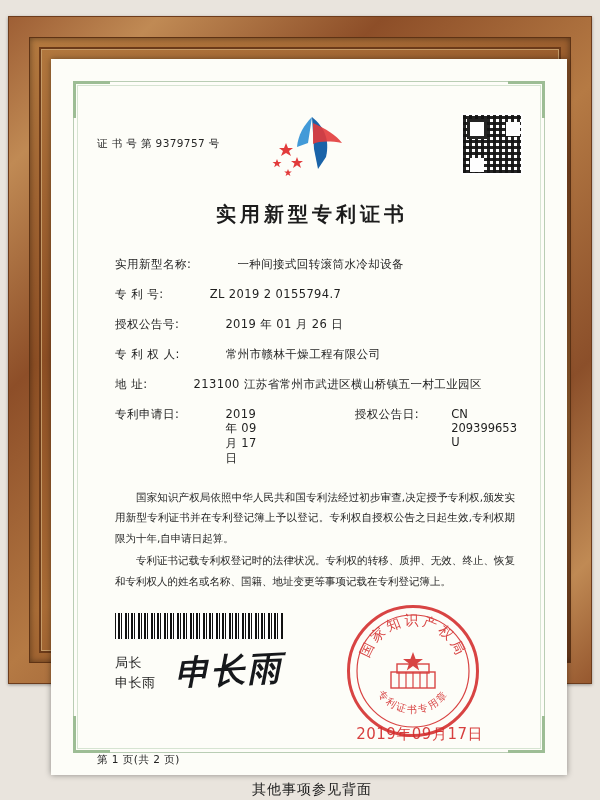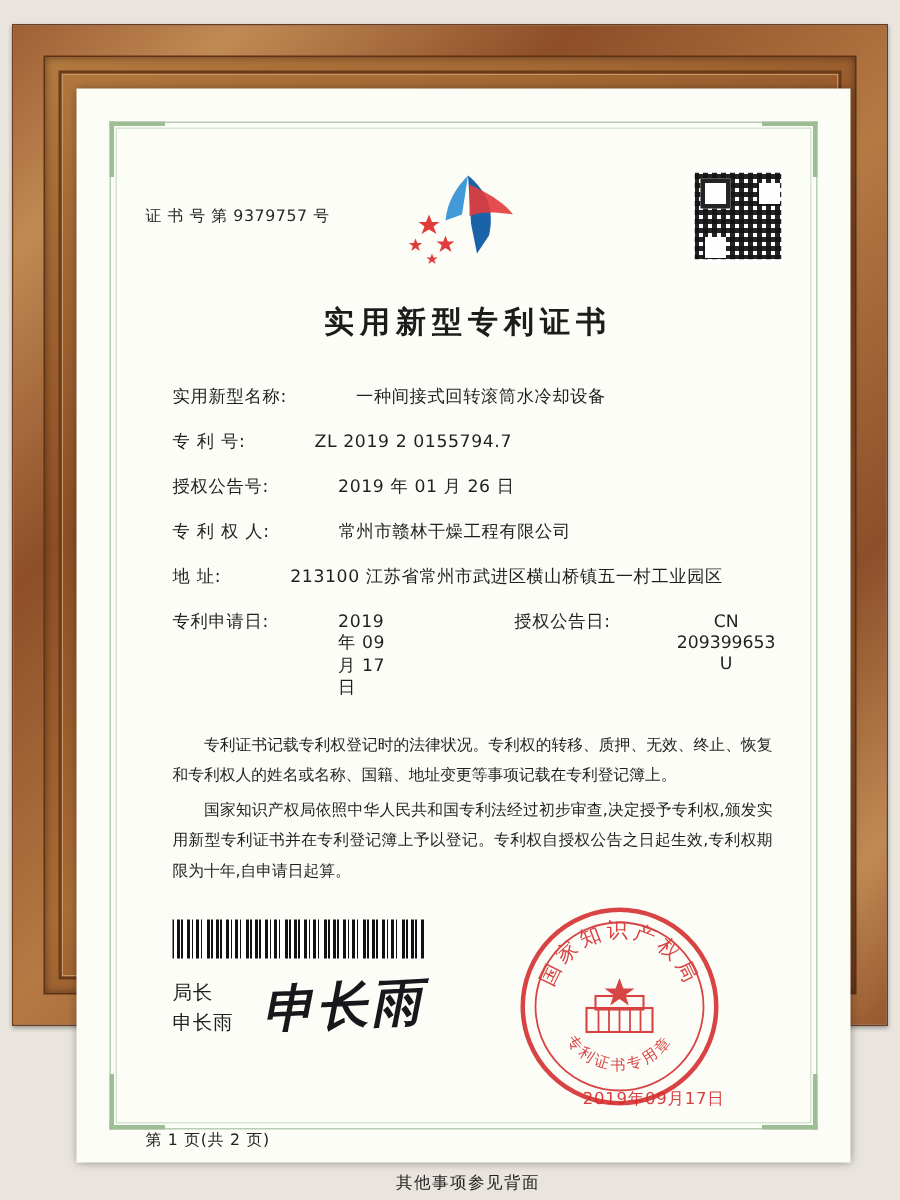--- a/index.html
+++ b/index.html
@@ -169,22 +169,20 @@
   .field-value {
     margin-left: 14px;
     letter-spacing: .4px;
   }
   .field-row.two-col .right-label {
     margin-left: 52px;
     white-space: nowrap;
     letter-spacing: .5px;
   }
   .field-row.two-col .right-value {
-    margin-left: 12px;
-    text-align: center;
   }
 
   
   .paras {
     position: absolute;
     left: 18px;
     right: 12px;
     top: 382px;
     font-size: 10.5px;
     line-height: 1.95;
@@ -244,42 +242,42 @@
     opacity: .88;
   }
   .seal .ring-text {
     position: absolute;
     left: 0; top: 0; width: 100%; height: 100%;
   }
   .seal-date {
     position: absolute;
     right: 44px;
     top: 620px;
-    font-size: 11px;
+    font-size: 15px;
     color: #d32b2b;
     letter-spacing: .5px;
     opacity: .9;
   }
 
   
   .page-no {
     position: absolute;
     left: 0; right: 0;
     top: 648px;
     text-align: left;
     font-size: 10.5px;
     color: #222;
     letter-spacing: .5px;
   }
   .back-note {
     position: absolute;
     left: 0; right: 0;
     top: 676px;
     text-align: center;
-    font-size: 11px;
+    font-size: 14px;
     color: #222;
     letter-spacing: 1px;
   }
 </style>
 </head>
 <body>
 
 <div class="frame-outer">
   <div class="frame-bevel"></div>
   <div class="frame-inner-line"></div>
@@ -337,22 +335,22 @@
         </div>
         <div class="field-row two-col">
           <span class="field-label">专利申请日:</span>
           <span class="field-value">2019 年 09 月 17 日</span>
           <span class="right-label">授权公告日:</span>
           <span class="right-value">CN 209399653 U</span>
         </div>
       </div>
 
       <div class="paras">
+        <p>国家知识产权局依照中华人民共和国专利法经过初步审查,决定授予专利权,颁发实用新型专利证书并在专利登记簿上予以登记。专利权自授权公告之日起生效,专利权期限为十年,自申请日起算。</p>
         <p>专利证书记载专利权登记时的法律状况。专利权的转移、质押、无效、终止、恢复和专利权人的姓名或名称、国籍、地址变更等事项记载在专利登记簿上。</p>
-        <p>国家知识产权局依照中华人民共和国专利法经过初步审查,决定授予专利权,颁发实用新型专利证书并在专利登记簿上予以登记。专利权自授权公告之日起生效,专利权期限为十年,自申请日起算。</p>
       </div>
 
       <div class="barcode"></div>
 
       <div class="sig-block">
         <div>局长</div>
         <div>申长雨</div>
       </div>
       <div class="sig-script">申长雨</div>
 

